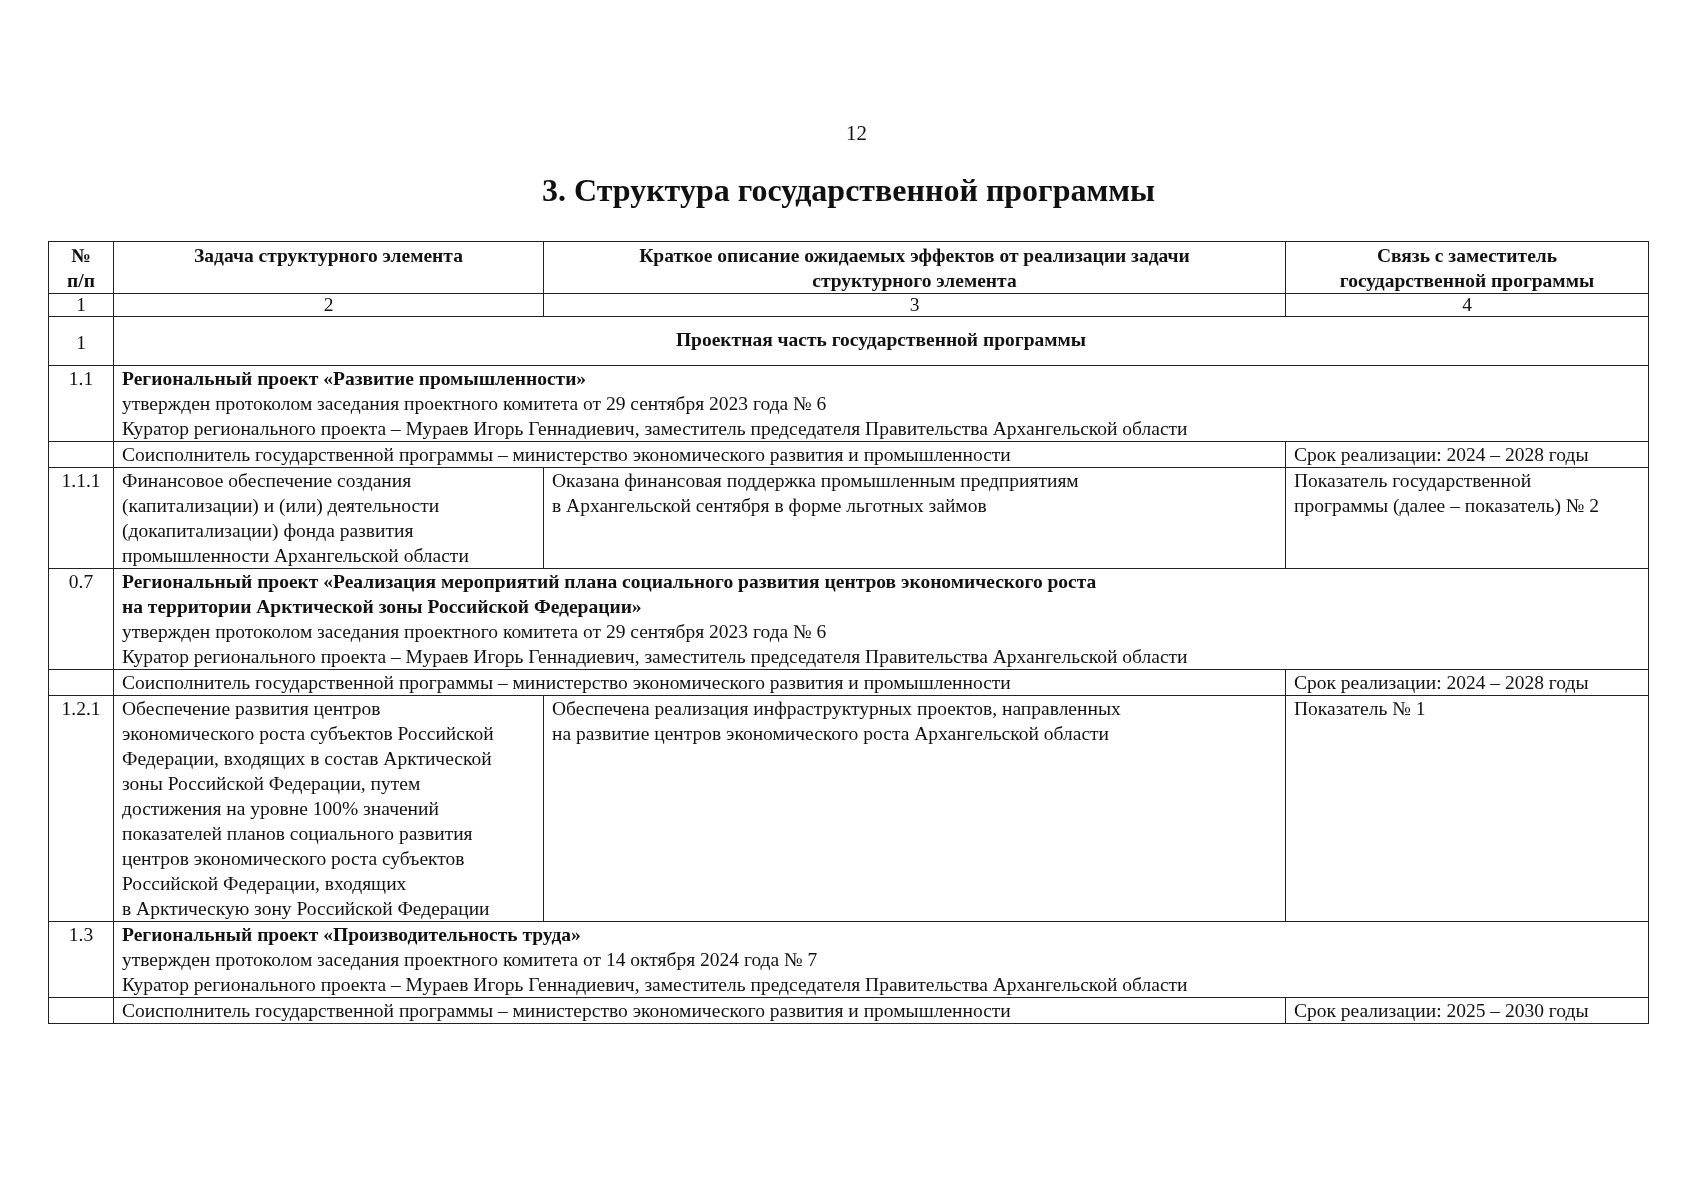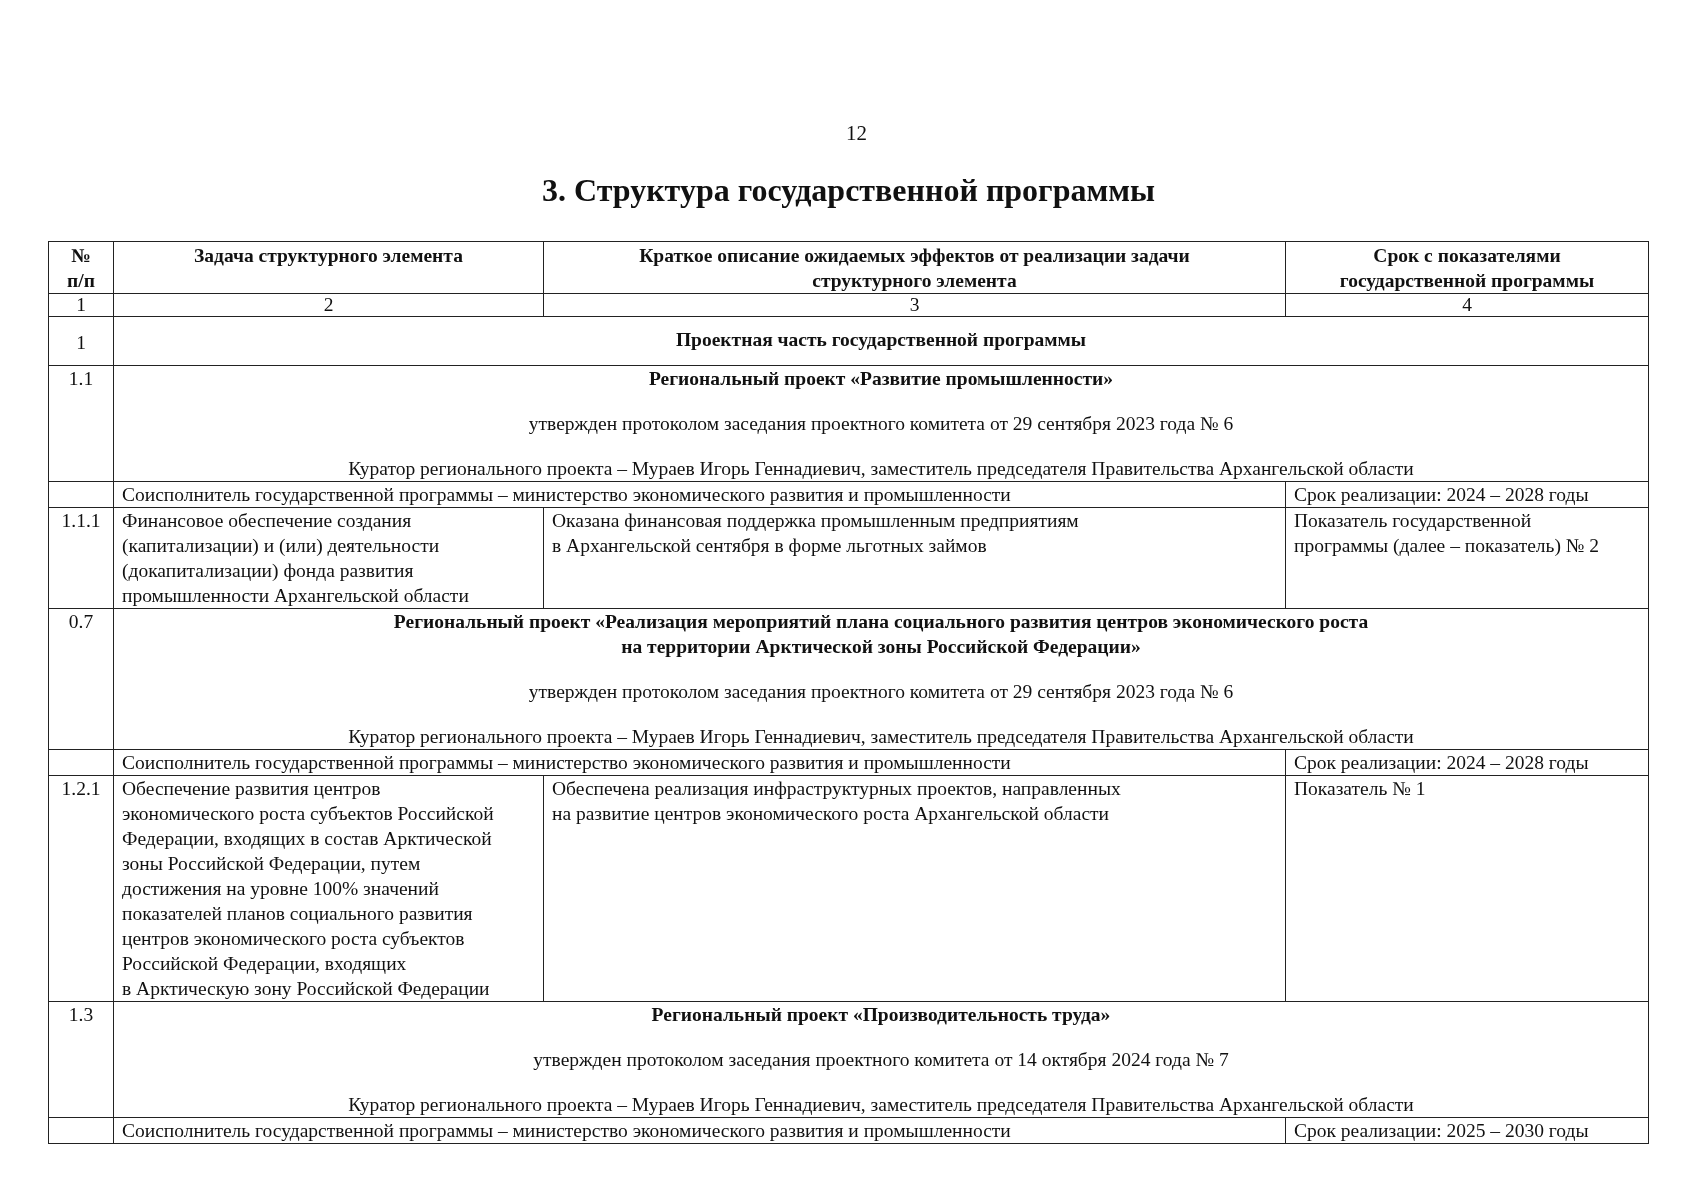--- a/index.html
+++ b/index.html
@@ -9,23 +9,23 @@
   .page-title { position: absolute; top: 172px; left: 0; width: 1697px; text-align: center; font-size: 32px; font-weight: bold; }
   table.struct { position: absolute; top: 241px; left: 48px; width: 1600px; border-collapse: collapse; table-layout: fixed; font-size: 19.5px; line-height: 25px; }
   table.struct td, table.struct th { border: 1.5px solid #222; padding: 0 8px; vertical-align: top; }
   table.struct th { font-weight: bold; text-align: center; padding-top: 1px; padding-bottom: 0; line-height: 25px; }
   col.c1 { width: 65px; } col.c2 { width: 430px; } col.c3 { width: 742px; } col.c4 { width: 363px; }
   .num-row td { text-align: center; line-height: 22px; padding: 0; }
   td.idx { text-align: center; padding: 2px 0 0 0; }
   .section td.span { text-align: center; font-weight: bold; padding-top: 10px; padding-bottom: 13px; }
   .section td.idx { padding-top: 13px; }
   .project td { padding-top: 4px; padding-bottom: 4px; }
-  .project td.span { text-align: center; }
+  .project td.span { text-align: left; }
   .project .pname { font-weight: bold; display: block; }
-  .project .line { display: block; margin-top: 20px; }
+  .project .line { display: block; }
   .exec td { padding-top: 2px; padding-bottom: 1px; }
   .task td { padding-top: 2px; padding-bottom: 0; }
   .multiline { white-space: pre-line; }
 </style>
 </head>
 <body>
 
 <div class="page-number">12</div>
 <div class="page-title">3. Структура государственной программы</div>
 
@@ -36,21 +36,21 @@
       <col class="c3">
       <col class="c4">
     </colgroup>
   <thead>
     <tr>
       <th class="multiline">№
 п/п</th>
       <th class="multiline">Задача структурного элемента</th>
       <th class="multiline">Краткое описание ожидаемых эффектов от реализации задачи
 структурного элемента</th>
-      <th class="multiline">Срок с показателями
+      <th class="multiline">Связь с заместитель
 государственной программы</th>
     </tr>
     <tr class="num-row">
       <td>1</td>
       <td>2</td>
       <td>3</td>
       <td>4</td>
     </tr>
   </thead>
   <tbody>

